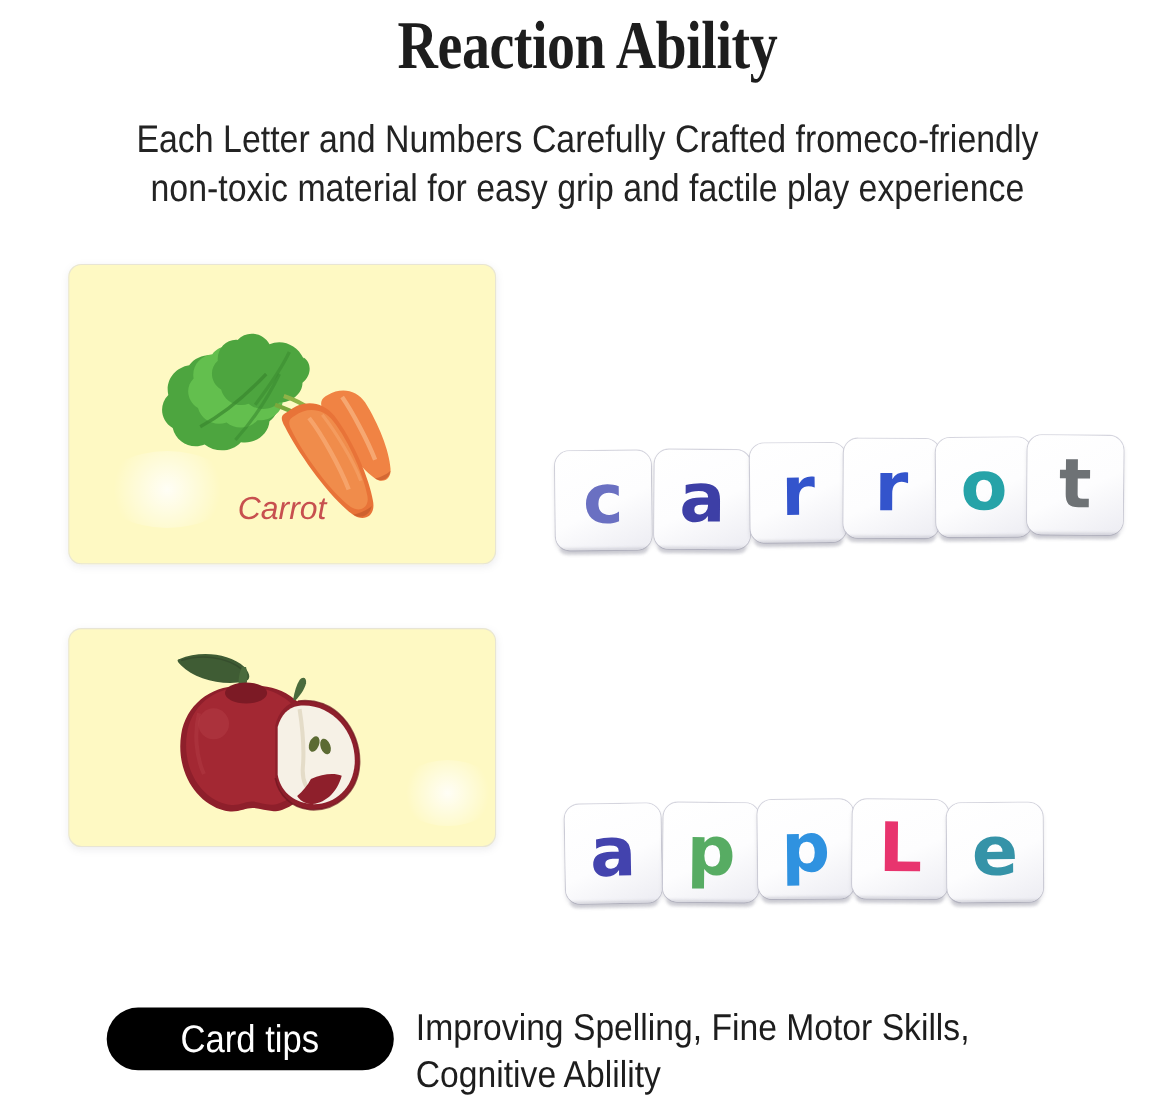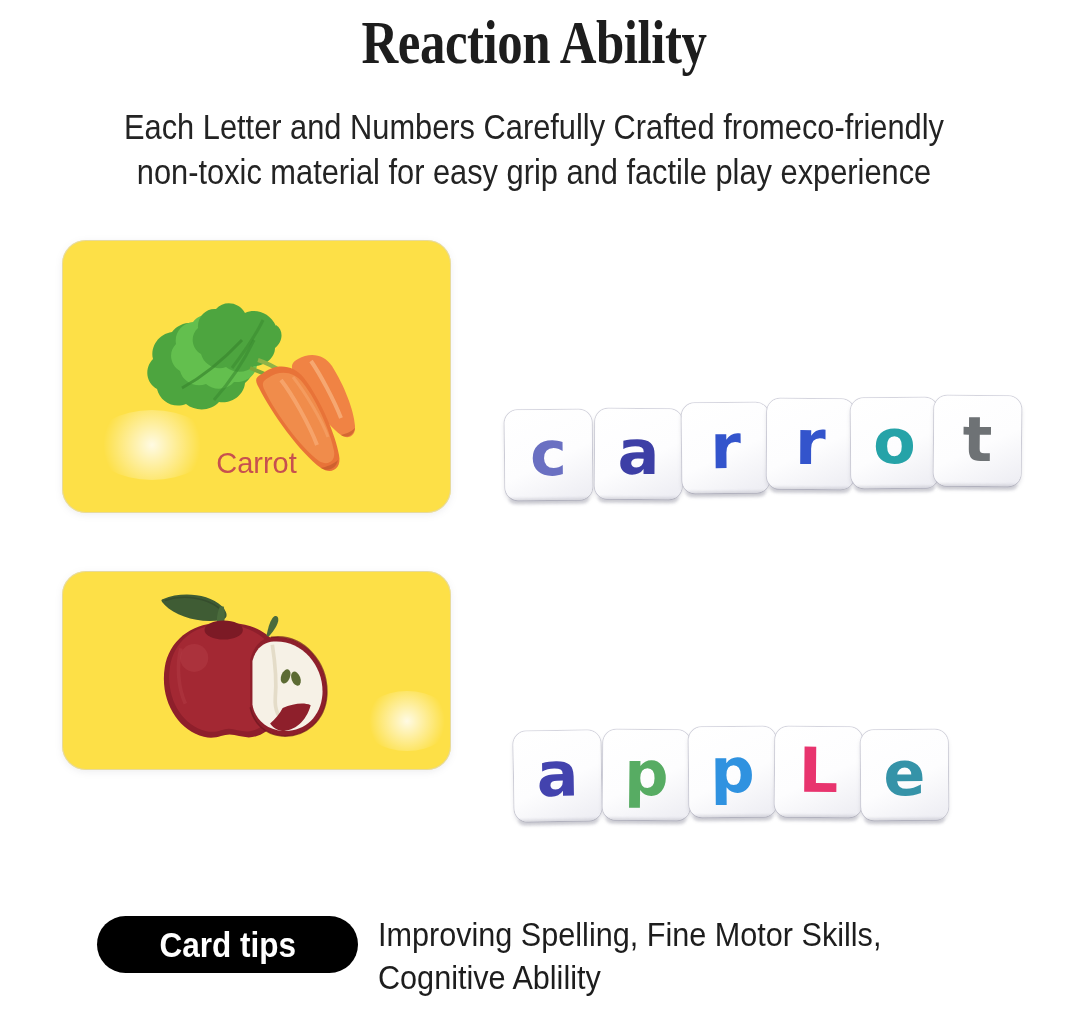--- a/index.html
+++ b/index.html
@@ -46,25 +46,26 @@
     transform-origin: 50% 0%;
   }
   #product-subtitle .sub-line {
     display: block;
     white-space: nowrap;
   }
 
   
   .flash-card {
     position: absolute;
-    background: #fde047;
-    border-radius: 24px;
+    background: #fef9c3;
+    border-radius: 12px;
     box-shadow: 0 2px 7px rgba(120,120,140,0.13),
                 0 0 0 1px rgba(214,214,226,0.55) inset;
     overflow: hidden;
+    font-style: italic;
   }
   .card-art {
     position: absolute;
     left: 0;
     top: 0;
     width: 100%;
     height: 100%;
   }
   .card-caption {
     position: absolute;
@@ -129,21 +130,20 @@
     position: absolute;
     left: 97px;
     top: 916px;
     width: 261px;
     height: 57px;
     background: #000000;
     border-radius: 29px;
     display: flex;
     align-items: center;
     justify-content: center;
-    font-weight: bold;
   }
   #card-tips-pill .pill-label {
     color: #ffffff;
     font-size: 35px;
     line-height: 38px;
     transform: scaleX(0.9);
   }
   #card-tips-text {
     position: absolute;
     left: 378px;

